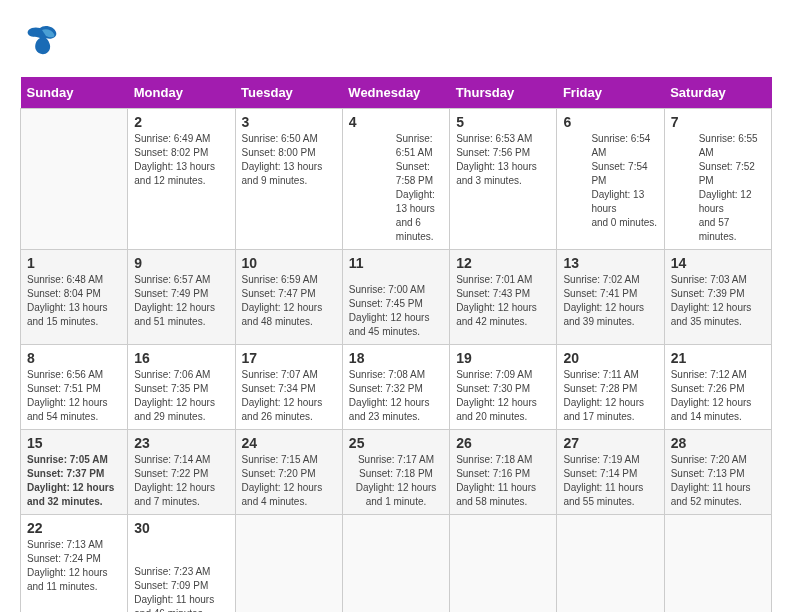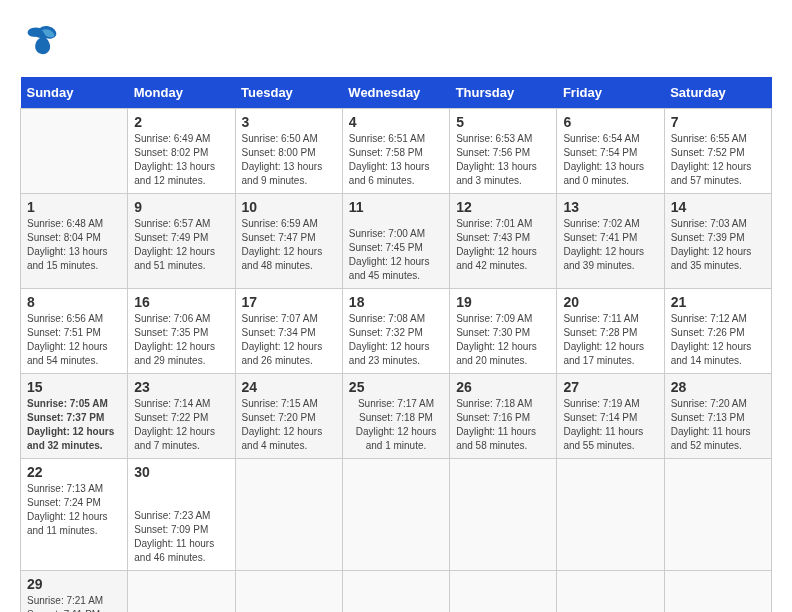--- a/index.html
+++ b/index.html
@@ -45,21 +45,21 @@
     .location {
       font-size: 16px;
       color: #555;
     }
     table {
       width: 100%;
       border-collapse: collapse;
       font-size: 11px;
     }
     thead tr th {
-      background-color: #1d4ed8;
+      background-color: #a21caf;
       color: #fff;
       padding: 8px 6px;
       text-align: left;
       font-size: 13px;
       font-weight: bold;
     }
     tbody tr td {
       border: 1px solid #ccc;
       padding: 5px 6px;
       vertical-align: top;
@@ -132,42 +132,42 @@
         </td>
         <td>
           <span class="day-num">3</span>
           <div class="day-info" style="white-space: pre-line;">Sunrise: 6:50 AM
 Sunset: 8:00 PM
 Daylight: 13 hours
 and 9 minutes.</div>
         </td>
         <td>
           <span class="day-num">4</span>
-          <div class="day-info" style="white-space: pre-line;">Sunrise: 6:51 AM
+          <div class="day-info" style="white-space: pre-line; margin-left: 47px;">Sunrise: 6:51 AM
 Sunset: 7:58 PM
 Daylight: 13 hours
 and 6 minutes.</div>
         </td>
         <td>
           <span class="day-num">5</span>
           <div class="day-info" style="white-space: pre-line;">Sunrise: 6:53 AM
 Sunset: 7:56 PM
 Daylight: 13 hours
 and 3 minutes.</div>
         </td>
         <td>
           <span class="day-num">6</span>
-          <div class="day-info" style="white-space: pre-line;">Sunrise: 6:54 AM
+          <div class="day-info" style="white-space: pre-line; margin-left: 28px;">Sunrise: 6:54 AM
 Sunset: 7:54 PM
 Daylight: 13 hours
 and 0 minutes.</div>
         </td>
         <td>
           <span class="day-num">7</span>
-          <div class="day-info" style="white-space: pre-line;">Sunrise: 6:55 AM
+          <div class="day-info" style="white-space: pre-line; margin-left: 28px;">Sunrise: 6:55 AM
 Sunset: 7:52 PM
 Daylight: 12 hours
 and 57 minutes.</div>
         </td>
       </tr>
       <tr>
         <td>
           <span class="day-num">1</span>
           <div class="day-info" style="white-space: pre-line;">Sunrise: 6:48 AM
 Sunset: 8:04 PM

